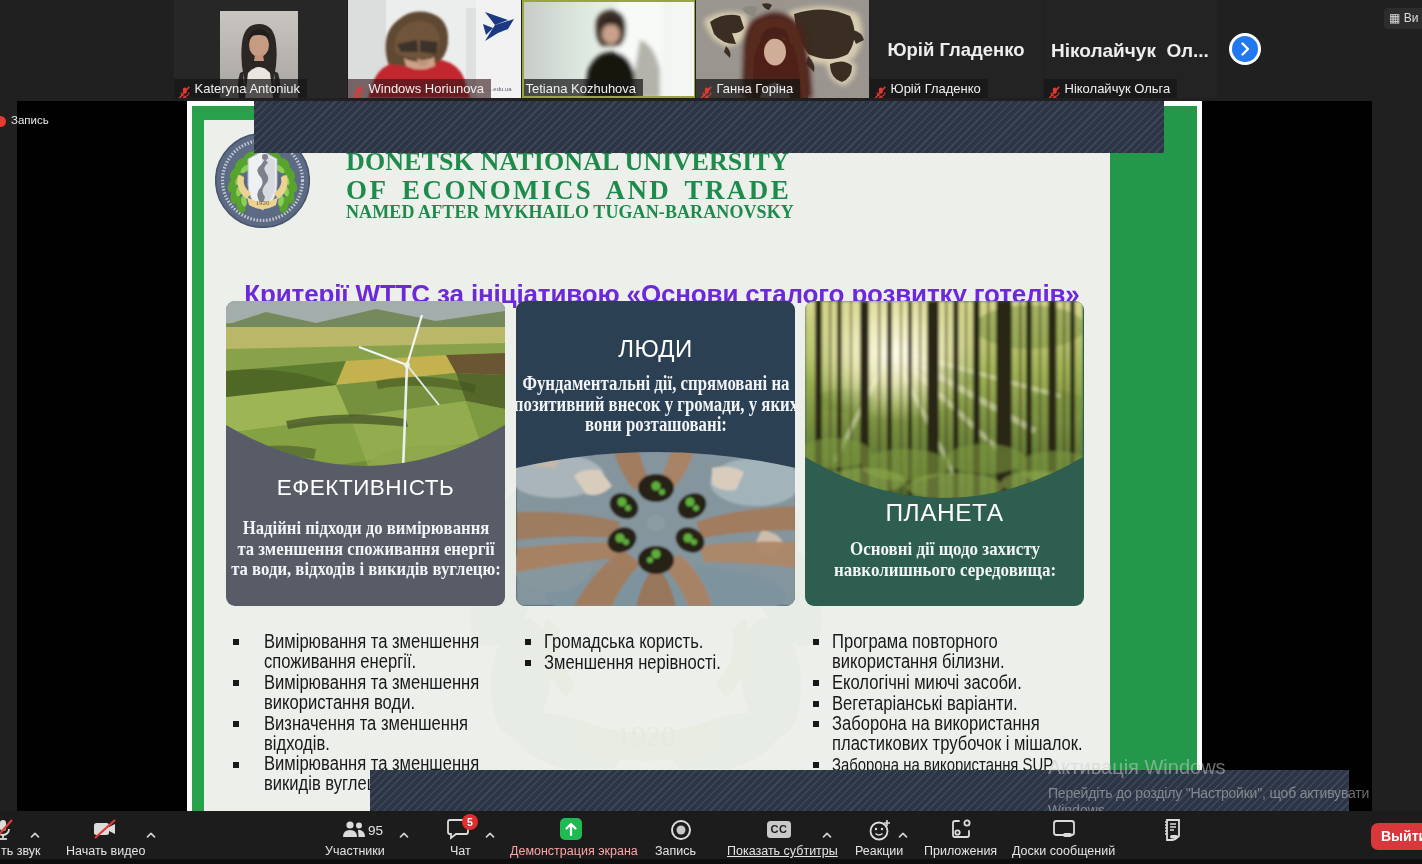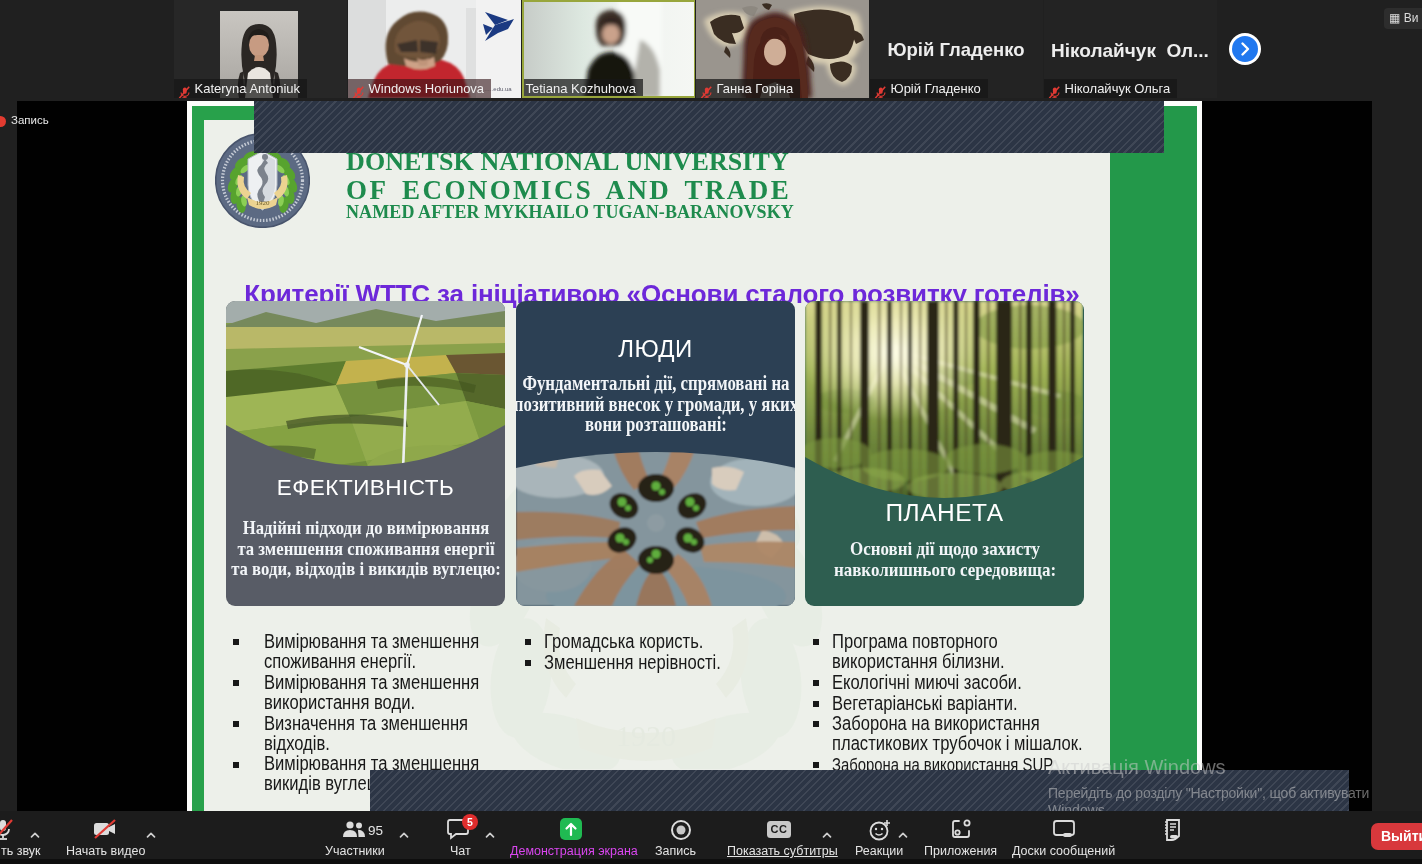--- a/index.html
+++ b/index.html
@@ -571,21 +571,21 @@
     <div class="tool" style="left:450px;top:33px;">Чат</div>
     <div class="chev" style="left:484px;top:14px;"><svg width="12" height="8" viewBox="0 0 12 8">
           <polyline points="2.5,5.8 6,2.4 9.5,5.8" fill="none" stroke="#cfcfcf" stroke-width="1.7" stroke-linecap="round" stroke-linejoin="round"></polyline>
         </svg></div>
 
     <div class="abs" style="left:560px;top:7px;width:22px;height:22px;border-radius:5px;background:#20ba52;">
       <svg width="22" height="22" viewBox="0 0 22 22">
           <path d="M11,17 V7 M11,6 L6.5,10.5 M11,6 L15.5,10.5" stroke="#fff" stroke-width="2.2" fill="none" stroke-linecap="round" stroke-linejoin="round"></path>
         </svg>
     </div>
-    <div class="tool" style="left:510px;top:33px;color:#d946ef;">Демонстрация экрана</div>
+    <div class="tool" style="left:510px;top:33px;color:#fca5a5;">Демонстрация экрана</div>
 
     <svg class="ticon" style="left:669px;" width="24" height="24" viewBox="0 0 24 24">
       <circle cx="12" cy="12" r="9" fill="none" stroke="#dcdcdc" stroke-width="2"></circle>
       <circle cx="12" cy="12" r="4.5" fill="#dcdcdc" opacity="0.9"></circle>
     </svg>
     <div class="tool" style="left:655px;top:33px;">Запись</div>
 
     <div class="abs" style="left:767px;top:10px;width:24px;height:17px;border-radius:3.5px;background:#c9c9c9;color:#1c1c1c;font-size:11px;font-weight:bold;text-align:center;line-height:17px;letter-spacing:0.5px;">CC</div>
     <div class="tool" style="left:727px;top:33px;text-decoration:underline;">Показать субтитры</div>
     <div class="chev" style="left:821px;top:14px;"><svg width="12" height="8" viewBox="0 0 12 8">

